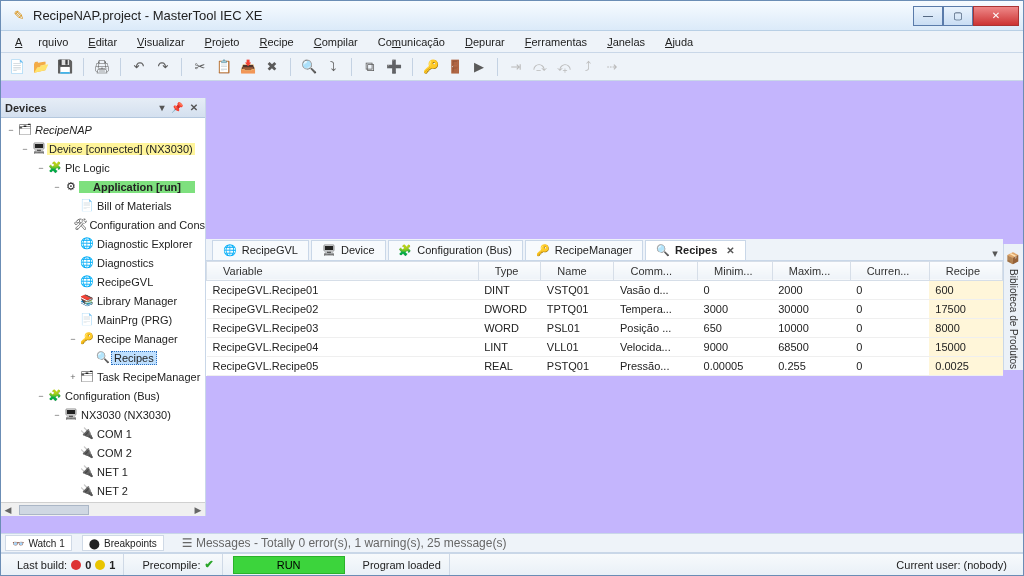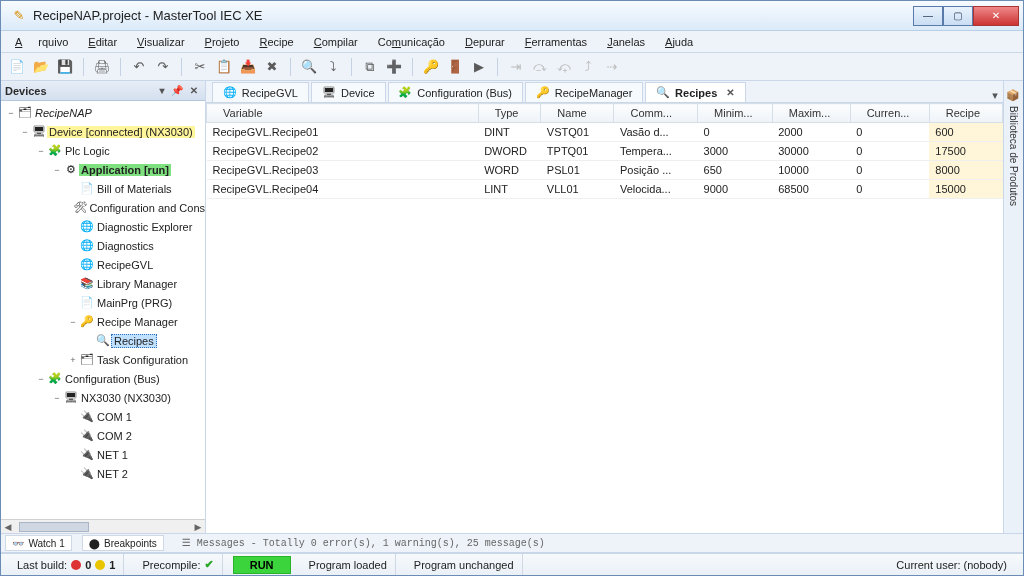--- a/index.html
+++ b/index.html
@@ -14,34 +14,34 @@
   .titlebar .wbtn.close { background:linear-gradient(#e88,#c33); color:#fff; border-color:#a33; width:46px;}
   
   .menubar { height:22px; background:#eef3f9; border-bottom:1px solid #c9d7e8; display:flex; align-items:center; padding:0 6px; gap:4px;}
   .menubar span { padding:2px 8px; cursor:default; }
   .menubar span u { text-decoration:underline; }
   
   .toolbar { height:28px; background:#eef3f9; border-bottom:1px solid #c9d7e8; display:flex; align-items:center; padding:0 6px; gap:4px;}
   .toolbar .tbtn { width:20px;height:20px;display:flex;align-items:center;justify-content:center; color:#5a5a5a; font-size:13px; border:1px solid transparent; }
   .toolbar .sep { width:1px; height:18px; background:#c4d2e3; margin:0 4px;}
   
-  .main { flex:1; display:flex; background:#6d28d9; min-height:0;}
+  .main { flex:1; display:flex; background:#c4b5fd; min-height:0;align-items:center;}
   
   .devices-panel { width:205px; background:#fdfdfd; border-right:1px solid #c9d7e8; display:flex; flex-direction:column; }
   .panel-header { background:linear-gradient(#e6edf6,#d4e0ef); border-bottom:1px solid #b5c8de; height:20px; display:flex; align-items:center; padding:0 4px; font-weight:bold; color:#2b2b2b;}
   .panel-header .hspacer { flex:1;}
   .panel-header .hicon { width:14px; margin-left:2px; color:#555; font-size:10px; text-align:center;}
   .tree { flex:1; overflow:auto; padding:2px 0; background:#fff; }
   .tree-row { display:flex; align-items:center; height:19px; padding-left:4px; white-space:nowrap;}
   .tree-row .exp { width:12px; font-size:9px; color:#666; text-align:center; }
   .tree-row .ticon { width:16px; text-align:center; font-size:11px;}
   .tree-row .tlabel { padding-left:2px; }
   .tree-row.selected .tlabel { background:#bfe0ff; border:1px dotted #2a6fbf; padding:0 2px; }
   .tree-row .tlabel.hl-yellow { background:#fff59b; padding:0 2px;}
-  .tree-row .tlabel.hl-green { background:#7ee07e; padding:0 2px; font-weight:bold;}
+  .tree-row .tlabel.hl-green { background:#7ee07e; padding:0 14px; font-weight:bold;}
   .indent1{padding-left:18px;} .indent2{padding-left:34px;} .indent3{padding-left:50px;} .indent4{padding-left:66px;} .indent5{padding-left:82px;}
   .tree-scroll { height:14px; background:#f0f0f0; border-top:1px solid #d0d0d0; display:flex; align-items:center; }
   .tree-scroll .thumb{ width:70px; height:10px; background:#cfd7e2; margin-left:4px; border:1px solid #aab6c6;}
   .tree-scroll .arrow{ width:14px; text-align:center; color:#666; font-size:9px;}
   
   .right-area { flex:1; display:flex; flex-direction:column; min-width:0;}
   .tabstrip { height:22px; background:#eef3f9; border-bottom:1px solid #c9d7e8; display:flex; align-items:flex-end; padding-left:6px; gap:2px; }
   .tab { height:20px; border:1px solid #c9d7e8; border-bottom:none; padding:0 10px; display:flex; align-items:center; gap:5px; background:#f7fafd; font-size:11px; }
   .tab .ticon{font-size:11px;}
   .tab.active { background:#fff; font-weight:bold; }
@@ -54,24 +54,24 @@
   .grid th { background:linear-gradient(#fcfdfe,#eef3f8); border:1px solid #d6dee8; text-align:left; padding:3px 16px; font-weight:normal; color:#333; font-size:11px;}
   .grid td { border-bottom:1px solid #efefef; padding:3px 6px; font-size:11px; }
   .grid td.recipe-col { background:#fff6d9; }
   
   .sidetab { width:20px; background:#ebf1f8; border-left:1px solid #c9d7e8; display:flex; align-items:flex-start; justify-content:center; padding-top:8px;}
   .sidetab .vtext { writing-mode:vertical-rl; font-size:10px; color:#333; }
   .sidetab .vicon { font-size:11px; color:#2b6; margin-bottom:4px;}
   
   .bottom-tabs { height:20px; background:#eef3f9; border-top:1px solid #c9d7e8; border-bottom:1px solid #c9d7e8; display:flex; align-items:center; padding:0 4px; gap:10px;}
   .bottom-tabs .btab{ display:flex; align-items:center; gap:4px; padding:0 6px; border:1px solid #cfd9e6; background:#fff; height:16px; font-size:10px;}
-  .msgseg { color:#666; font-size:10px; padding-left:8px;font-family:Liberation Mono, monospace; }
+  .msgseg { color:#666; font-size:12px; padding-left:8px; }
   .statusbar { height:22px; background:linear-gradient(#f7fafc,#e9f0f7); border-top:1px solid #c9d7e8; display:flex; align-items:center; padding:0 8px; gap:10px; font-size:11px;}
   .statusbar .seg { display:flex; align-items:center; gap:4px; padding:0 8px; border-right:1px solid #cfd9e6; height:100%; }
-  .statusbar .run { background:#3cd43c; color:#000; font-weight:bold; padding:2px 16px; border:1px solid #2ab22a;}
+  .statusbar .run { background:#3cd43c; color:#000; font-weight:normal; padding:2px 43px; border:1px solid #2ab22a;}
   .statusbar .red-dot{ width:10px;height:10px;border-radius:50%;background:#d33;display:inline-block;}
   .statusbar .yel-dot{ width:10px;height:10px;border-radius:50%;background:#e9c500;display:inline-block;}
   .statusbar .chk{ color:#2aa62a; font-weight:bold;}
   .statusbar .spacer{flex:1;}
 </style>
 </head>
 <body>
 
 <div class="window">
 
@@ -204,21 +204,21 @@
               <span class="tlabel">Recipe Manager</span>
             </div>
             <div class="tree-row indent5 selected">
               <span class="exp"></span>
               <span class="ticon">🔍</span>
               <span class="tlabel">Recipes</span>
             </div>
             <div class="tree-row indent4">
               <span class="exp">+</span>
               <span class="ticon">🗂</span>
-              <span class="tlabel">Task Configuration</span>
+              <span class="tlabel">Task RecipeManager</span>
             </div>
             <div class="tree-row indent2">
               <span class="exp">−</span>
               <span class="ticon">🧩</span>
               <span class="tlabel">Configuration (Bus)</span>
             </div>
             <div class="tree-row indent3">
               <span class="exp">−</span>
               <span class="ticon">🖥</span>
               <span class="tlabel">NX3030 (NX3030)</span>
@@ -329,20 +329,30 @@
               <tr>
                 <td>RecipeGVL.Recipe04</td>
                 <td>LINT</td>
                 <td>VLL01</td>
                 <td>Velocida...</td>
                 <td>9000</td>
                 <td>68500</td>
                 <td>0</td>
                 <td class="recipe-col">15000</td>
               </tr>
+              <tr>
+                <td>RecipeGVL.Recipe05</td>
+                <td>REAL</td>
+                <td>PSTQ01</td>
+                <td>Pressão...</td>
+                <td>0.00005</td>
+                <td>0.255</td>
+                <td>0</td>
+                <td class="recipe-col">0.0025</td>
+              </tr>
             </tbody>
         </table>
       </div>
     </div>
 
     <div class="sidetab">
       <div style="display:flex;flex-direction:column;align-items:center;">
         <span class="vicon">📦</span>
         <span class="vtext">Biblioteca de Produtos</span>
       </div>
@@ -370,17 +380,16 @@
         <b>1</b>
     </div>
     <div class="seg">
       <span>Precompile:</span>
         <span class="chk">✔</span>
     </div>
     <div class="seg" style="padding:0;border:none">
       <span class="run">RUN</span>
     </div>
     <div class="seg">Program loaded</div>
-    <div class="seg">Program unchanged</div>
     <span class="spacer"></span>
     <div class="seg" style="border:none">Current user: (nobody)</div>
   </div>
 </div>
 
 </body></html>

